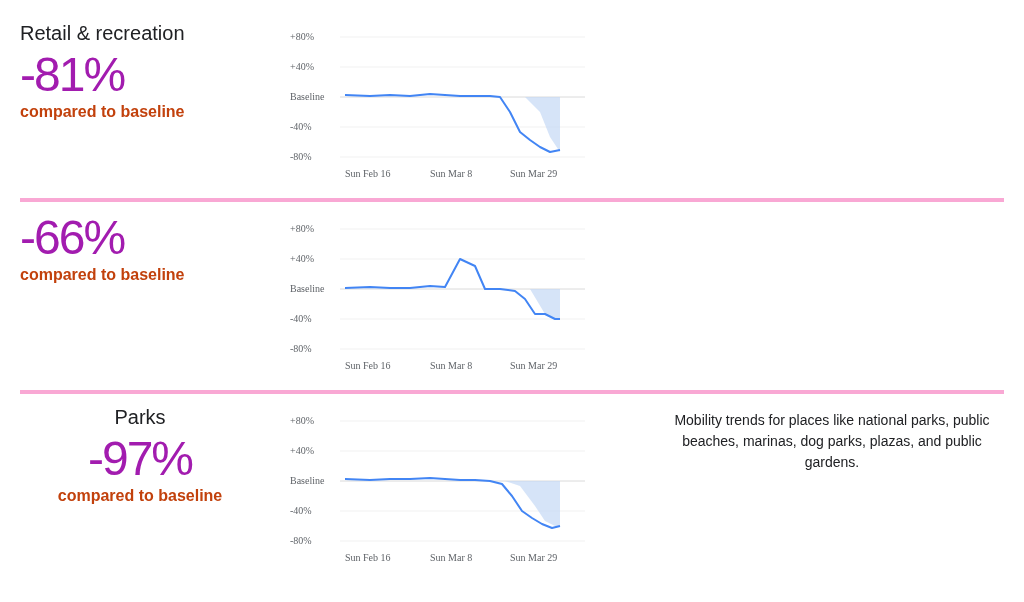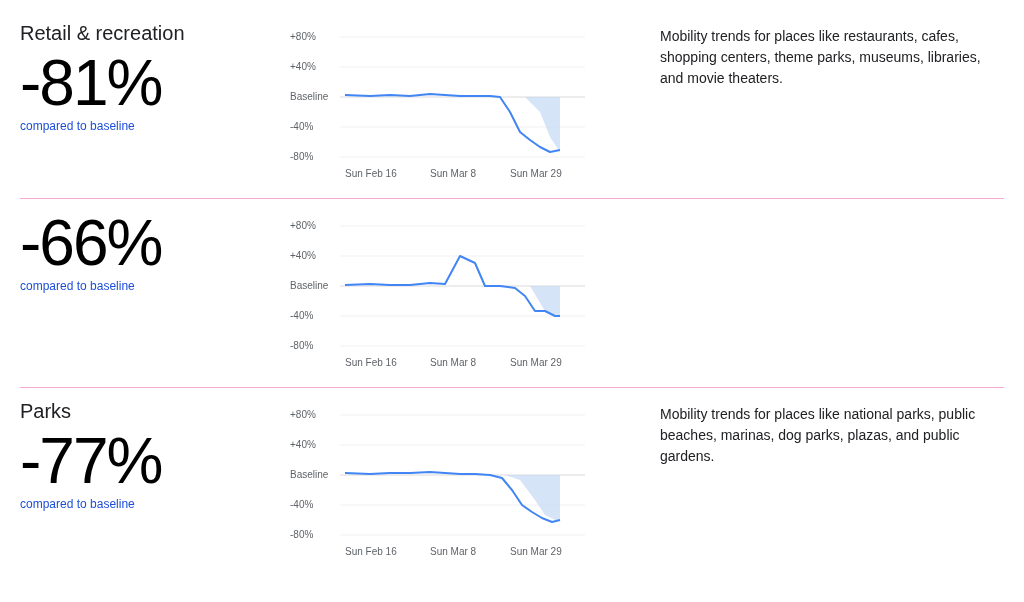--- a/index.html
+++ b/index.html
@@ -11,53 +11,55 @@
       min-height: 602px;
       overflow: hidden;
     }
     .container {
       padding: 10px 20px;
     }
     .row {
       display: flex;
       align-items: flex-start;
       padding: 12px 0;
-      border-bottom: 1px solid #f9a8d4;
+      border-bottom: 4px solid #f9a8d4;
     }
     .row:last-child {
       border-bottom: none;
+      text-align: center;
     }
     .left-panel {
       width: 260px;
       flex-shrink: 0;
       padding-right: 20px;
     }
     .category-title {
       font-size: 20px;
       font-weight: 400;
       color: #202124;
       margin-bottom: 6px;
     }
     .big-number {
-      font-size: 64px;
+      font-size: 48px;
       font-weight: 300;
-      color: #000000;
+      color: #a21caf;
       line-height: 1;
       margin-bottom: 4px;
       letter-spacing: -2px;
     }
     .compared-label {
-      font-size: 12px;
-      font-weight: 400;
-      color: #1d4ed8;
+      font-size: 16px;
+      font-weight: 700;
+      color: #c2410c;
     }
     .chart-panel {
       width: 320px;
       flex-shrink: 0;
       padding: 0 10px;
+      font-family: Liberation Serif, serif;
     }
     .right-panel {
       flex: 1;
       padding-left: 60px;
       font-size: 14px;
       color: #202124;
       line-height: 1.5;
       padding-top: 4px;
     }
     svg.chart {
@@ -92,21 +94,20 @@
         <line x1="50" y1="45" x2="295" y2="45" stroke="#e0e0e0" stroke-width="0.5"></line>
         <line x1="50" y1="75" x2="295" y2="75" stroke="#dadada" stroke-width="1"></line>
         <line x1="50" y1="105" x2="295" y2="105" stroke="#e0e0e0" stroke-width="0.5"></line>
         <line x1="50" y1="135" x2="295" y2="135" stroke="#e0e0e0" stroke-width="0.5"></line>
 
         <polygon points="210,75 235,75 250,90 260,115 270,130 270,75" fill="#c5d8f5" opacity="0.7"></polygon>
 
         <polyline points="55,73 80,74 100,73 120,74 140,72 155,73 170,74 185,74 200,74 210,75 220,90 230,110 240,118 250,125 260,130 270,128" fill="none" stroke="#4285f4" stroke-width="2" stroke-linejoin="round"></polyline>
       </svg>
     </div>
-    <div class="right-panel">Mobility trends for places like restaurants, cafes, shopping centers, theme parks, museums, libraries, and movie theaters.</div>
   </div>
 
   <div class="row">
     <div class="left-panel">
       <div class="big-number">-66%</div>
       <div class="compared-label">compared to baseline</div>
     </div>
     <div class="chart-panel">
       <svg class="chart" viewBox="0 0 300 160">
 
@@ -129,21 +130,21 @@
         <polygon points="195,75 210,75 225,75 240,75 255,100 265,105 270,105 270,75" fill="#c5d8f5" opacity="0.7"></polygon>
 
         <polyline points="55,74 80,73 100,74 120,74 140,72 155,73 170,45 185,52 195,75 210,75 225,77 235,85 245,100 255,100 265,105 270,105" fill="none" stroke="#4285f4" stroke-width="2" stroke-linejoin="round"></polyline>
       </svg>
     </div>
   </div>
 
   <div class="row">
     <div class="left-panel">
       <div class="category-title">Parks</div>
-      <div class="big-number">-77%</div>
+      <div class="big-number">-97%</div>
       <div class="compared-label">compared to baseline</div>
     </div>
     <div class="chart-panel">
       <svg class="chart" viewBox="0 0 300 160">
 
         <text x="0" y="18" font-size="10" fill="#5f6368">+80%</text>
         <text x="0" y="48" font-size="10" fill="#5f6368">+40%</text>
         <text x="0" y="78" font-size="10" fill="#5f6368">Baseline</text>
         <text x="0" y="108" font-size="10" fill="#5f6368">-40%</text>
         <text x="0" y="138" font-size="10" fill="#5f6368">-80%</text>

